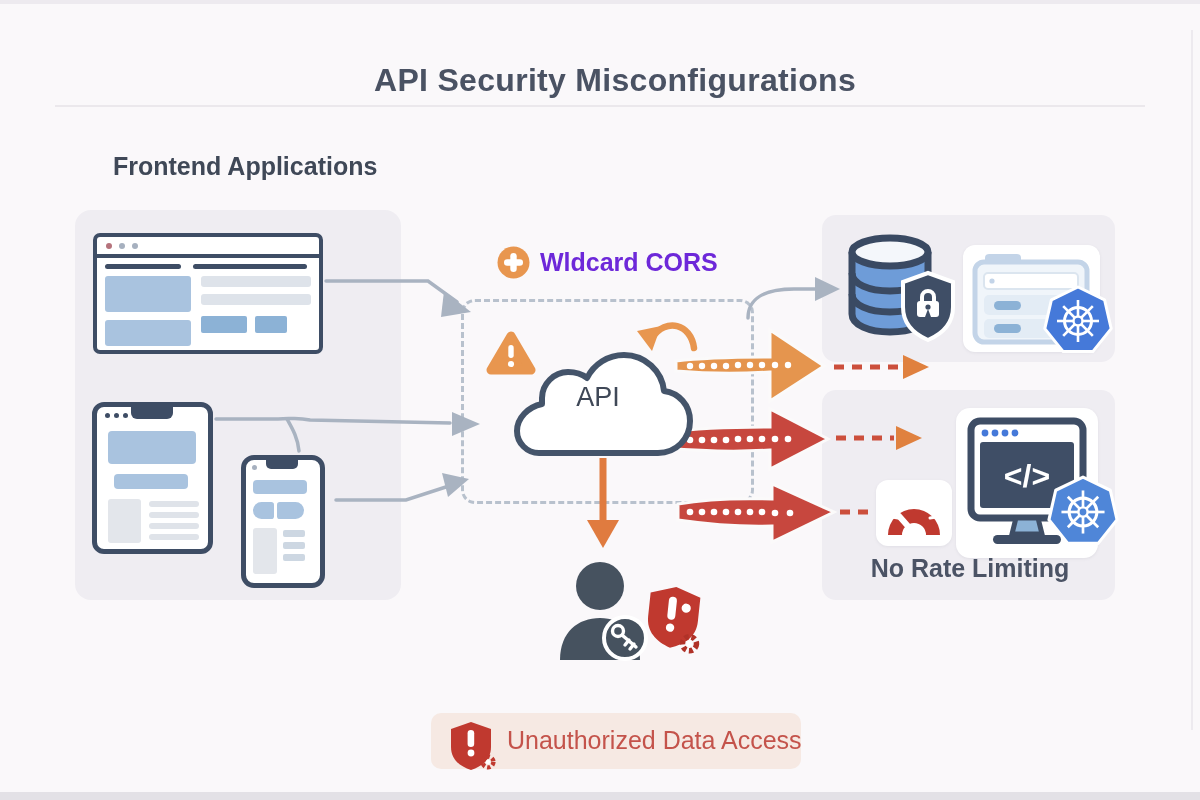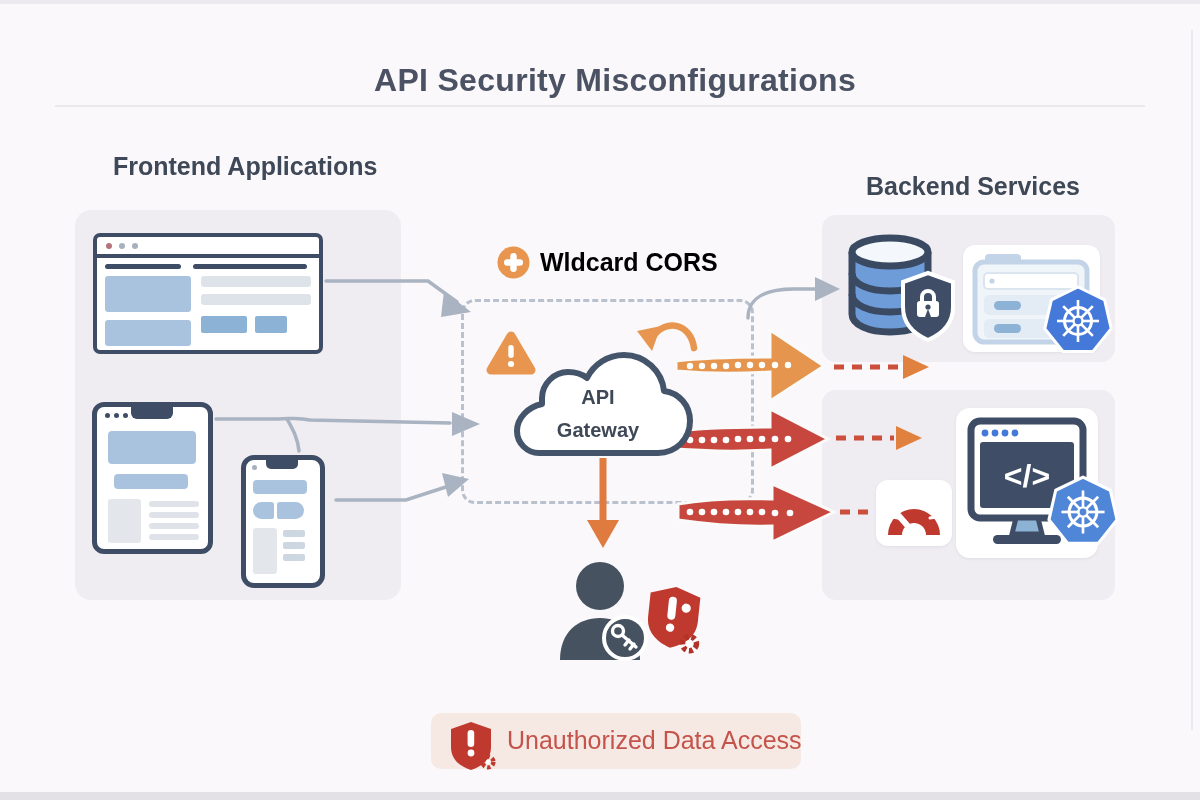--- a/index.html
+++ b/index.html
@@ -65,23 +65,23 @@
   .p-pills{position:absolute;left:7px;top:42px;display:flex;gap:3px;}
   .p-pills span{height:17px;background:#a9c3df;}
   .p-pills .pl{width:21px;border-radius:9px 3px 3px 9px;}
   .p-pills .pr{width:27px;border-radius:3px 9px 9px 3px;}
   .p-gcol{position:absolute;left:7px;top:68px;width:24px;height:46px;background:#e3e6eb;border-radius:3px;}
   .p-bars{position:absolute;left:37px;top:70px;width:22px;}
   .p-bars div{height:7px;background:#cdd7e2;border-radius:2px;margin-bottom:5px;}
 
   
   .dashed-box{left:461px;top:299px;width:287px;height:199px;border:3px dashed #b8c1cd;border-radius:14px;}
-  .cloud-text{left:506px;top:381px;width:184px;text-align:center;font-size:20px;font-weight:700;
+  .cloud-text{left:506px;top:381px;width:184px;text-align:center;font-size:27px;font-weight:400;
               color:#3f4857;line-height:33px;}
-  .cors-label{left:540px;top:248px;font-size:25px;font-weight:700;color:#000000;}
+  .cors-label{left:540px;top:248px;font-size:25px;font-weight:700;color:#6d28d9;}
   .no-rate{left:840px;top:554px;width:260px;text-align:center;font-size:25px;font-weight:700;color:#4b5365;}
   .role-label{left:415px;top:672px;width:400px;text-align:center;font-size:26px;font-weight:700;color:#3f4857;}
 
   .white-card{background:#fff;border-radius:12px;box-shadow:0 1px 3px rgba(120,120,140,.12);}
   .server-card{left:963px;top:245px;width:137px;height:107px;}
   .monitor-card{left:956px;top:408px;width:142px;height:150px;border-radius:14px;}
   .gauge-card{left:876px;top:480px;width:76px;height:66px;}
 
   .banner{left:431px;top:713px;width:370px;height:56px;background:#f6e9e3;border-radius:10px;}
   .banner-text{left:507px;top:726px;font-size:25px;font-weight:400;color:#c4534b;}
@@ -95,21 +95,20 @@
 <div class="stage">
 
   <div class="abs edge-top"></div>
   <div class="abs edge-bottom"></div>
   <div class="abs edge-right"></div>
 
   <div class="abs title">API Security Misconfigurations</div>
   <div class="abs divider"></div>
 
   <div class="abs section-label frontend-label">Frontend Applications</div>
-  <div class="abs section-label backend-label">Backend Services</div>
 
   <div class="abs panel frontend-panel"></div>
   <div class="abs panel backend-panel-top"></div>
   <div class="abs panel backend-panel-bottom"></div>
 
   <div class="abs dashed-box"></div>
 
   <svg class="abs layer" width="1200" height="800" viewBox="0 0 1200 800">
 
     <g stroke="#a9b3c1" stroke-width="3.5" fill="none" stroke-linecap="round">
@@ -260,21 +259,20 @@
     <circle cx="25" cy="35" r="3.1" fill="#fff"></circle>
   </svg>
 
   <svg class="abs" style="left:506px;top:340px;" width="195" height="122" viewBox="0 0 195 122">
     <path d="M42,113 L152,113 C170,113 184,99 184,81 C184,65 173,53 158,51 C156,31 139,15 118,15
              C102,15 88,24 81,38 C76,34 69,32 62,32 C48,32 36,44 36,58 L36,64 C22,67 11,78 11,91
              C11,103 21,113 33,113 Z" fill="#fff" stroke="#44546a" stroke-width="6" stroke-linejoin="round"></path>
   </svg>
   <div class="abs cloud-text">
     <div>API</div>
-    <div>Gateway</div>
   </div>
 
   <svg class="abs" style="left:840px;top:230px;" width="100" height="108" viewBox="0 0 100 108">
     <path d="M12,22 V84 c0,11 17,18 38,18 s38,-7 38,-18 V22" fill="#6e9cd8" stroke="#3a4a63" stroke-width="7" stroke-linejoin="round"></path>
     <path d="M12,43 c0,11 17,18 38,18 s38,-7 38,-18" fill="none" stroke="#3a4a63" stroke-width="7"></path>
     <path d="M12,64 c0,11 17,18 38,18 s38,-7 38,-18" fill="none" stroke="#3a4a63" stroke-width="7"></path>
     <ellipse cx="50" cy="22" rx="38" ry="14" fill="#f4f7fb" stroke="#3a4a63" stroke-width="7"></ellipse>
   </svg>
 
   <svg class="abs" style="left:897px;top:268px;" width="62" height="78" viewBox="0 0 62 78">
@@ -349,20 +347,21 @@
       <line x1="38" y1="36" x2="17" y2="36"></line>
         <line x1="38" y1="36" x2="59" y2="36"></line>
       <line x1="38" y1="36" x2="52.8" y2="21.2"></line>
         <line x1="38" y1="36" x2="52.8" y2="50.8"></line>
       <line x1="38" y1="36" x2="23.2" y2="21.2"></line>
         <line x1="38" y1="36" x2="23.2" y2="50.8"></line>
     </g>
     <circle cx="38" cy="36" r="4.5" fill="#4f86d8" stroke="#fff" stroke-width="2.4"></circle>
   </svg>
 
+  <div class="abs no-rate">No Rate Limiting</div>
 
   <svg class="abs" style="left:552px;top:556px;" width="105" height="108" viewBox="0 0 105 108">
     <circle cx="48" cy="30" r="24" fill="#46525f"></circle>
     <path d="M8,104 C8,76 26,62 48,62 C70,62 88,76 88,104 Z" fill="#46525f"></path>
     <g>
       <circle cx="73" cy="82" r="21" fill="#46525f" stroke="#fff" stroke-width="4"></circle>
       <circle cx="66" cy="75" r="5.5" fill="none" stroke="#fff" stroke-width="3.4"></circle>
       <path d="M70,79 L84,91 M77,84 l-4,5 M82,88 l-4,5" stroke="#fff" stroke-width="3.4" fill="none" stroke-linecap="round"></path>
     </g>
   </svg>

